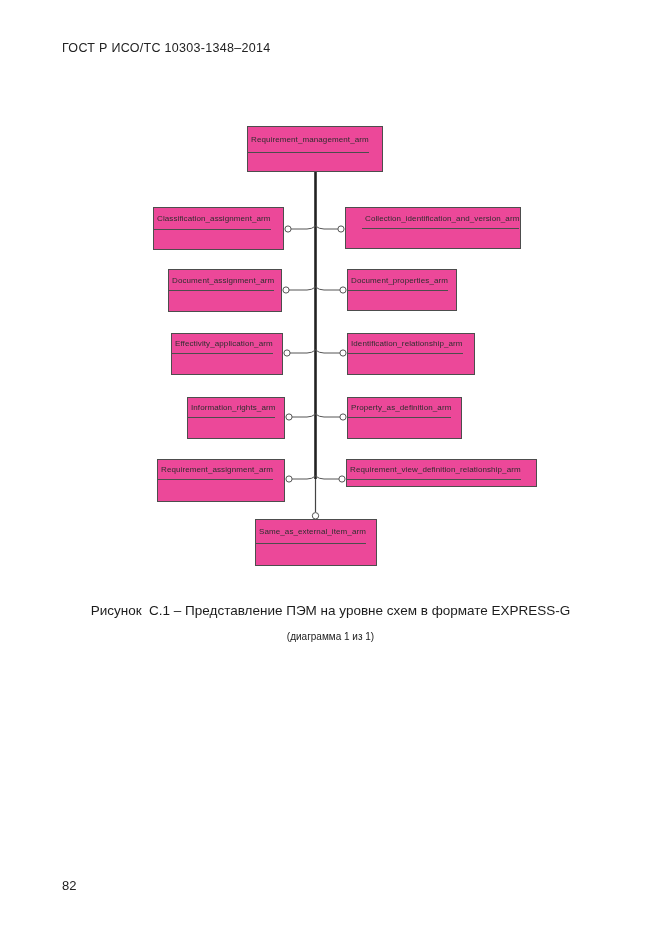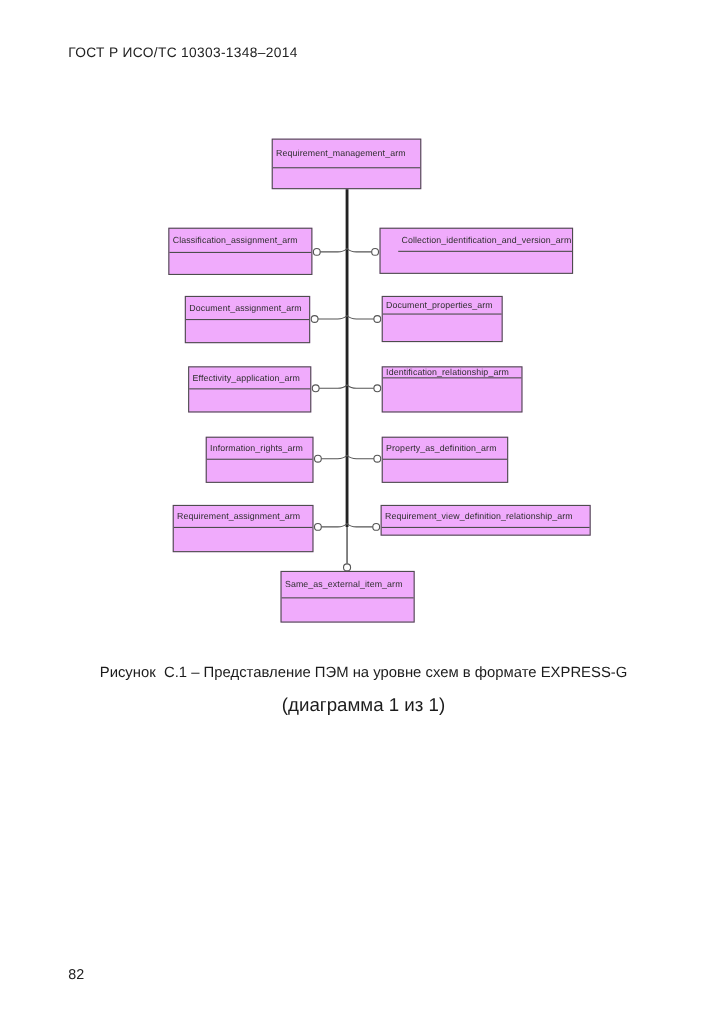--- a/index.html
+++ b/index.html
@@ -20,40 +20,40 @@
     position:absolute;left:62px;top:878px;
     font-size:13px;color:#222;
   }
   .diagram{
     position:absolute;left:0;top:0;width:661px;height:600px;
   }
   .diagram svg{position:absolute;left:0;top:0;}
   .ebox{
     position:absolute;
     border:1px solid #4d4d4d;
-    background:#f0abfc;
+    background:#ec4899;
     box-sizing:border-box;
-    display:flex;flex-direction:column;
+    display:flex;flex-direction:row;
   }
   .ebox .title{
     border-bottom:1px solid #4d4d4d;
     font-size:8px;color:#2e2e2e;
     display:flex;align-items:center;
     padding:0 0 0 3px;
     white-space:nowrap;
     box-sizing:border-box;
     letter-spacing:0.1px;
   }
   .ebox .compartment{flex:1;}
   .caption{
     position:absolute;left:0;top:603px;width:661px;
     text-align:center;color:#1c1c1c;
   }
   .caption .line1{font-size:13.5px;white-space:pre;}
-  .caption .line2{font-size:17px;margin-top:13px;}
+  .caption .line2{font-size:10px;margin-top:13px;}
 </style>
 </head>
 <body>
 
 <div class="header-text">ГОСТ Р ИСО/ТС 10303-1348–2014</div>
 
 <div class="diagram">
 
   <svg width="661" height="600" viewBox="0 0 661 600">
 

